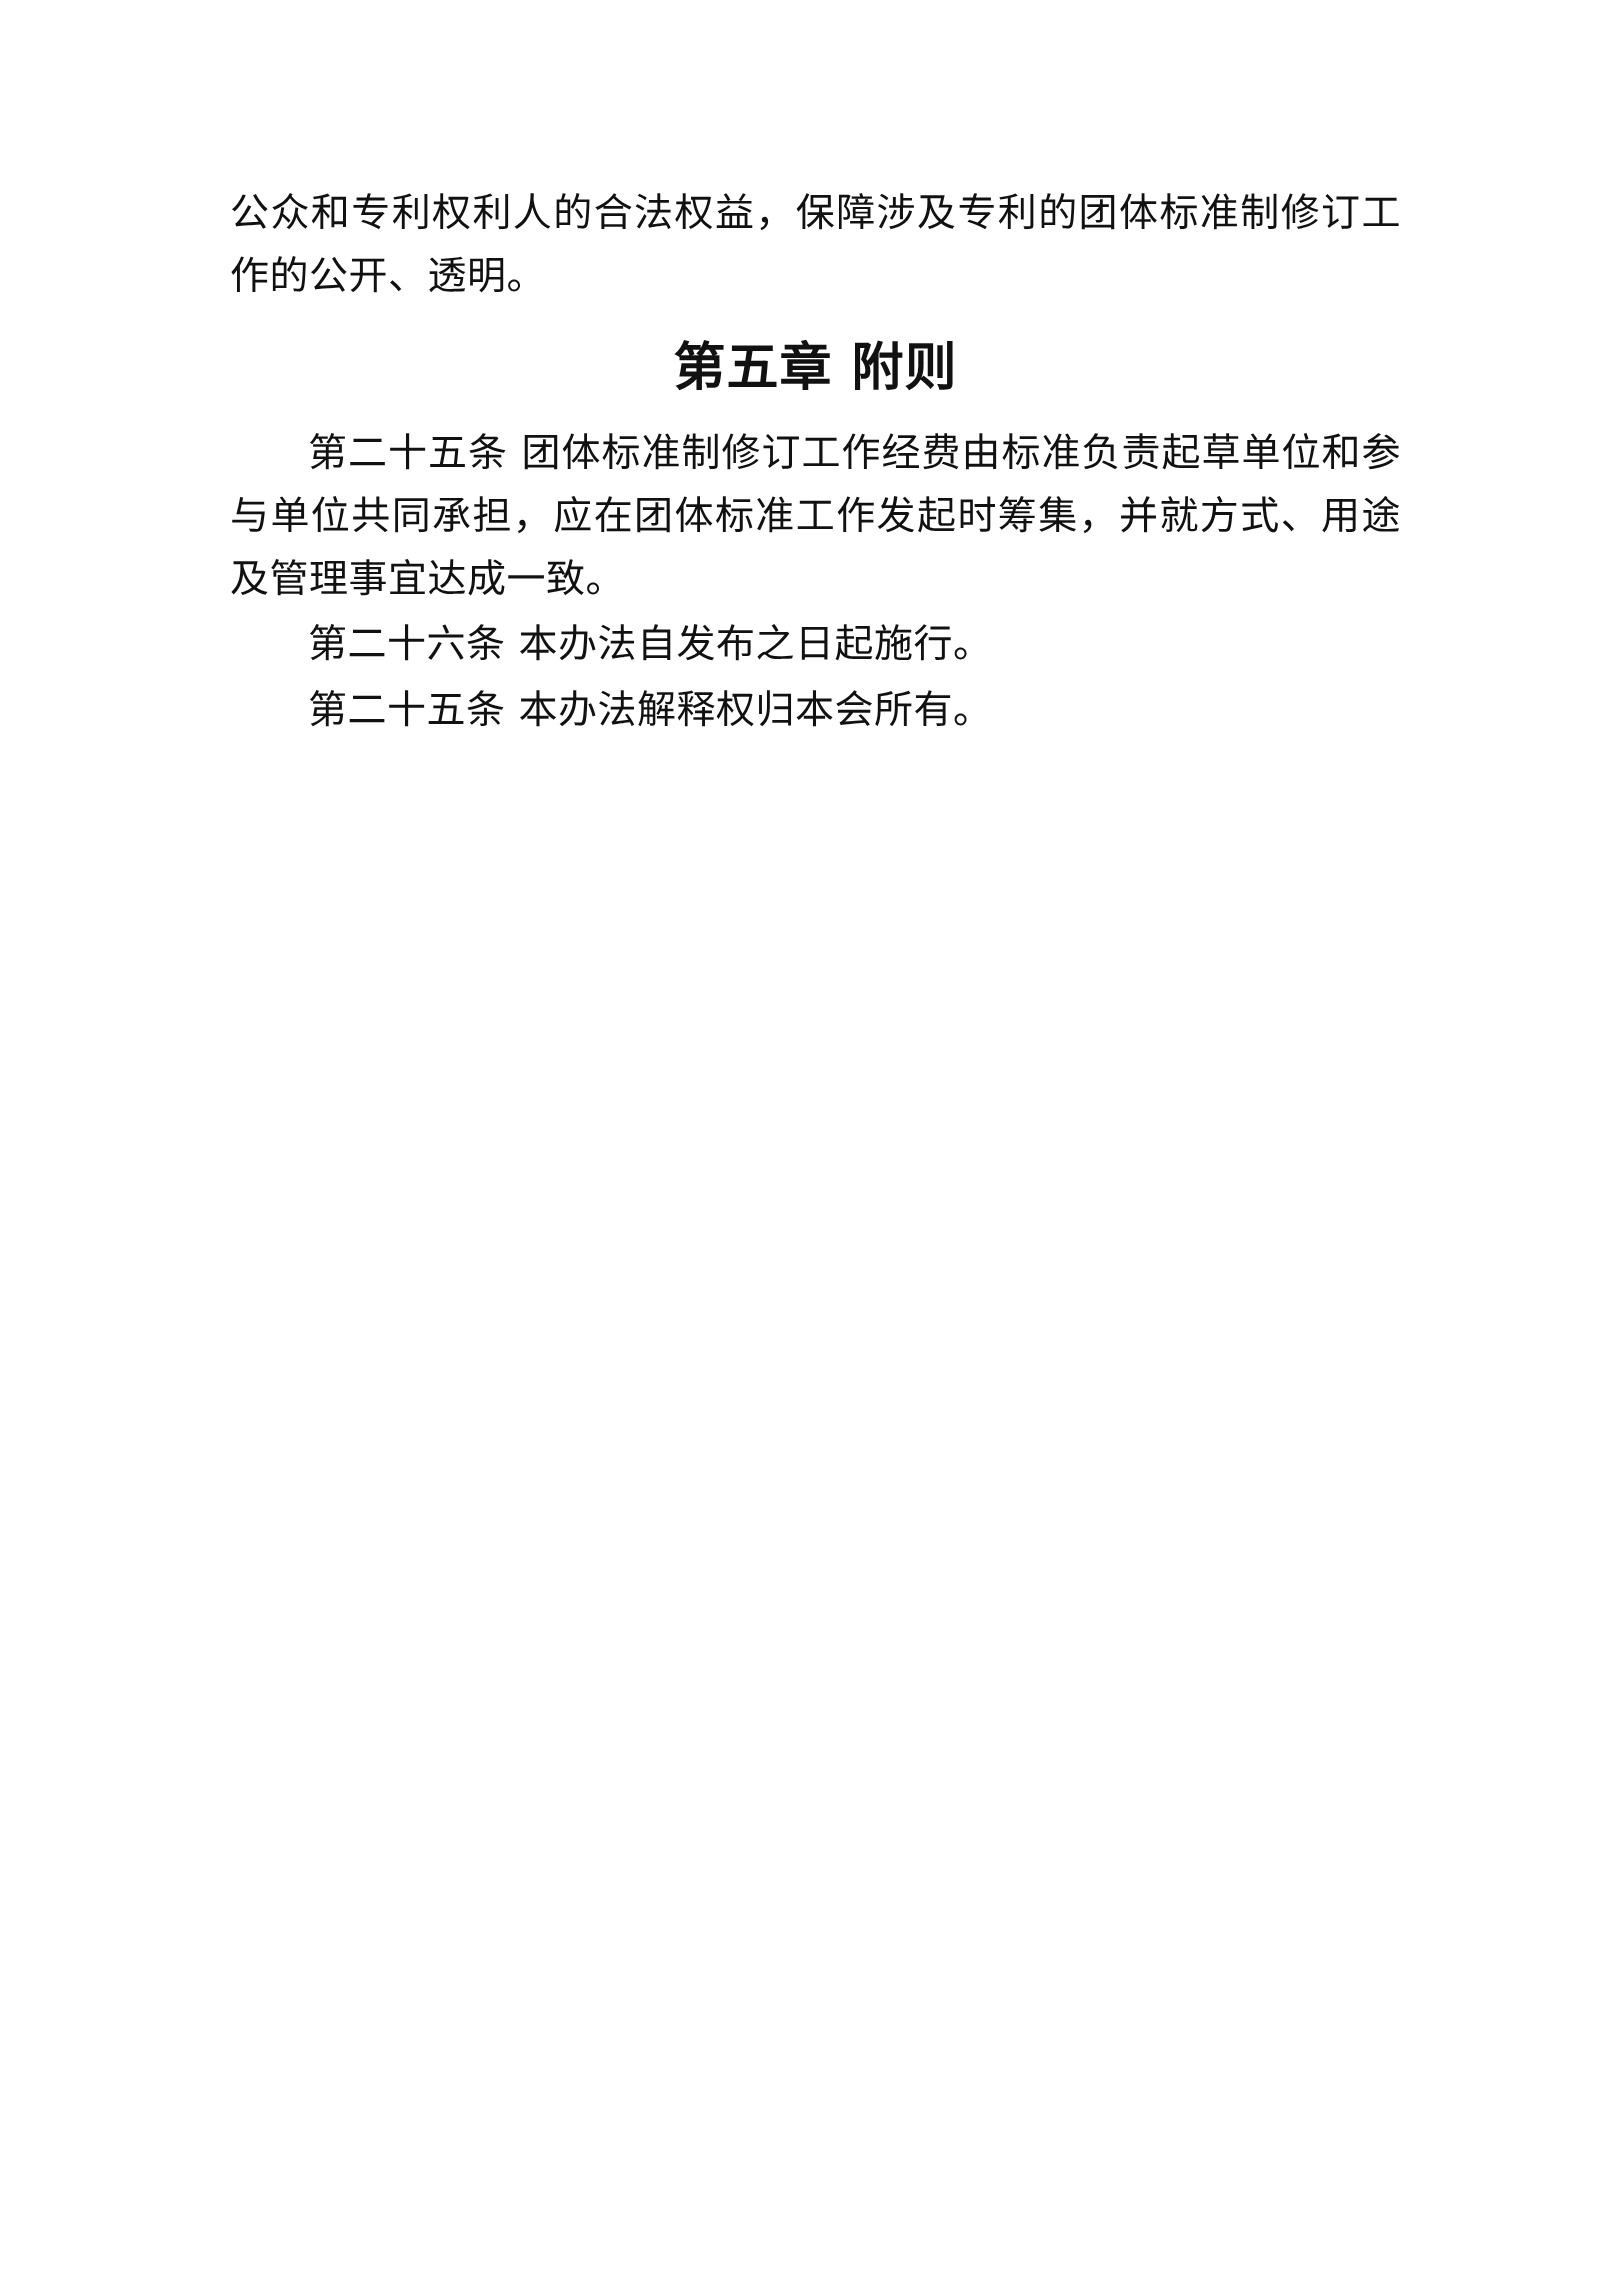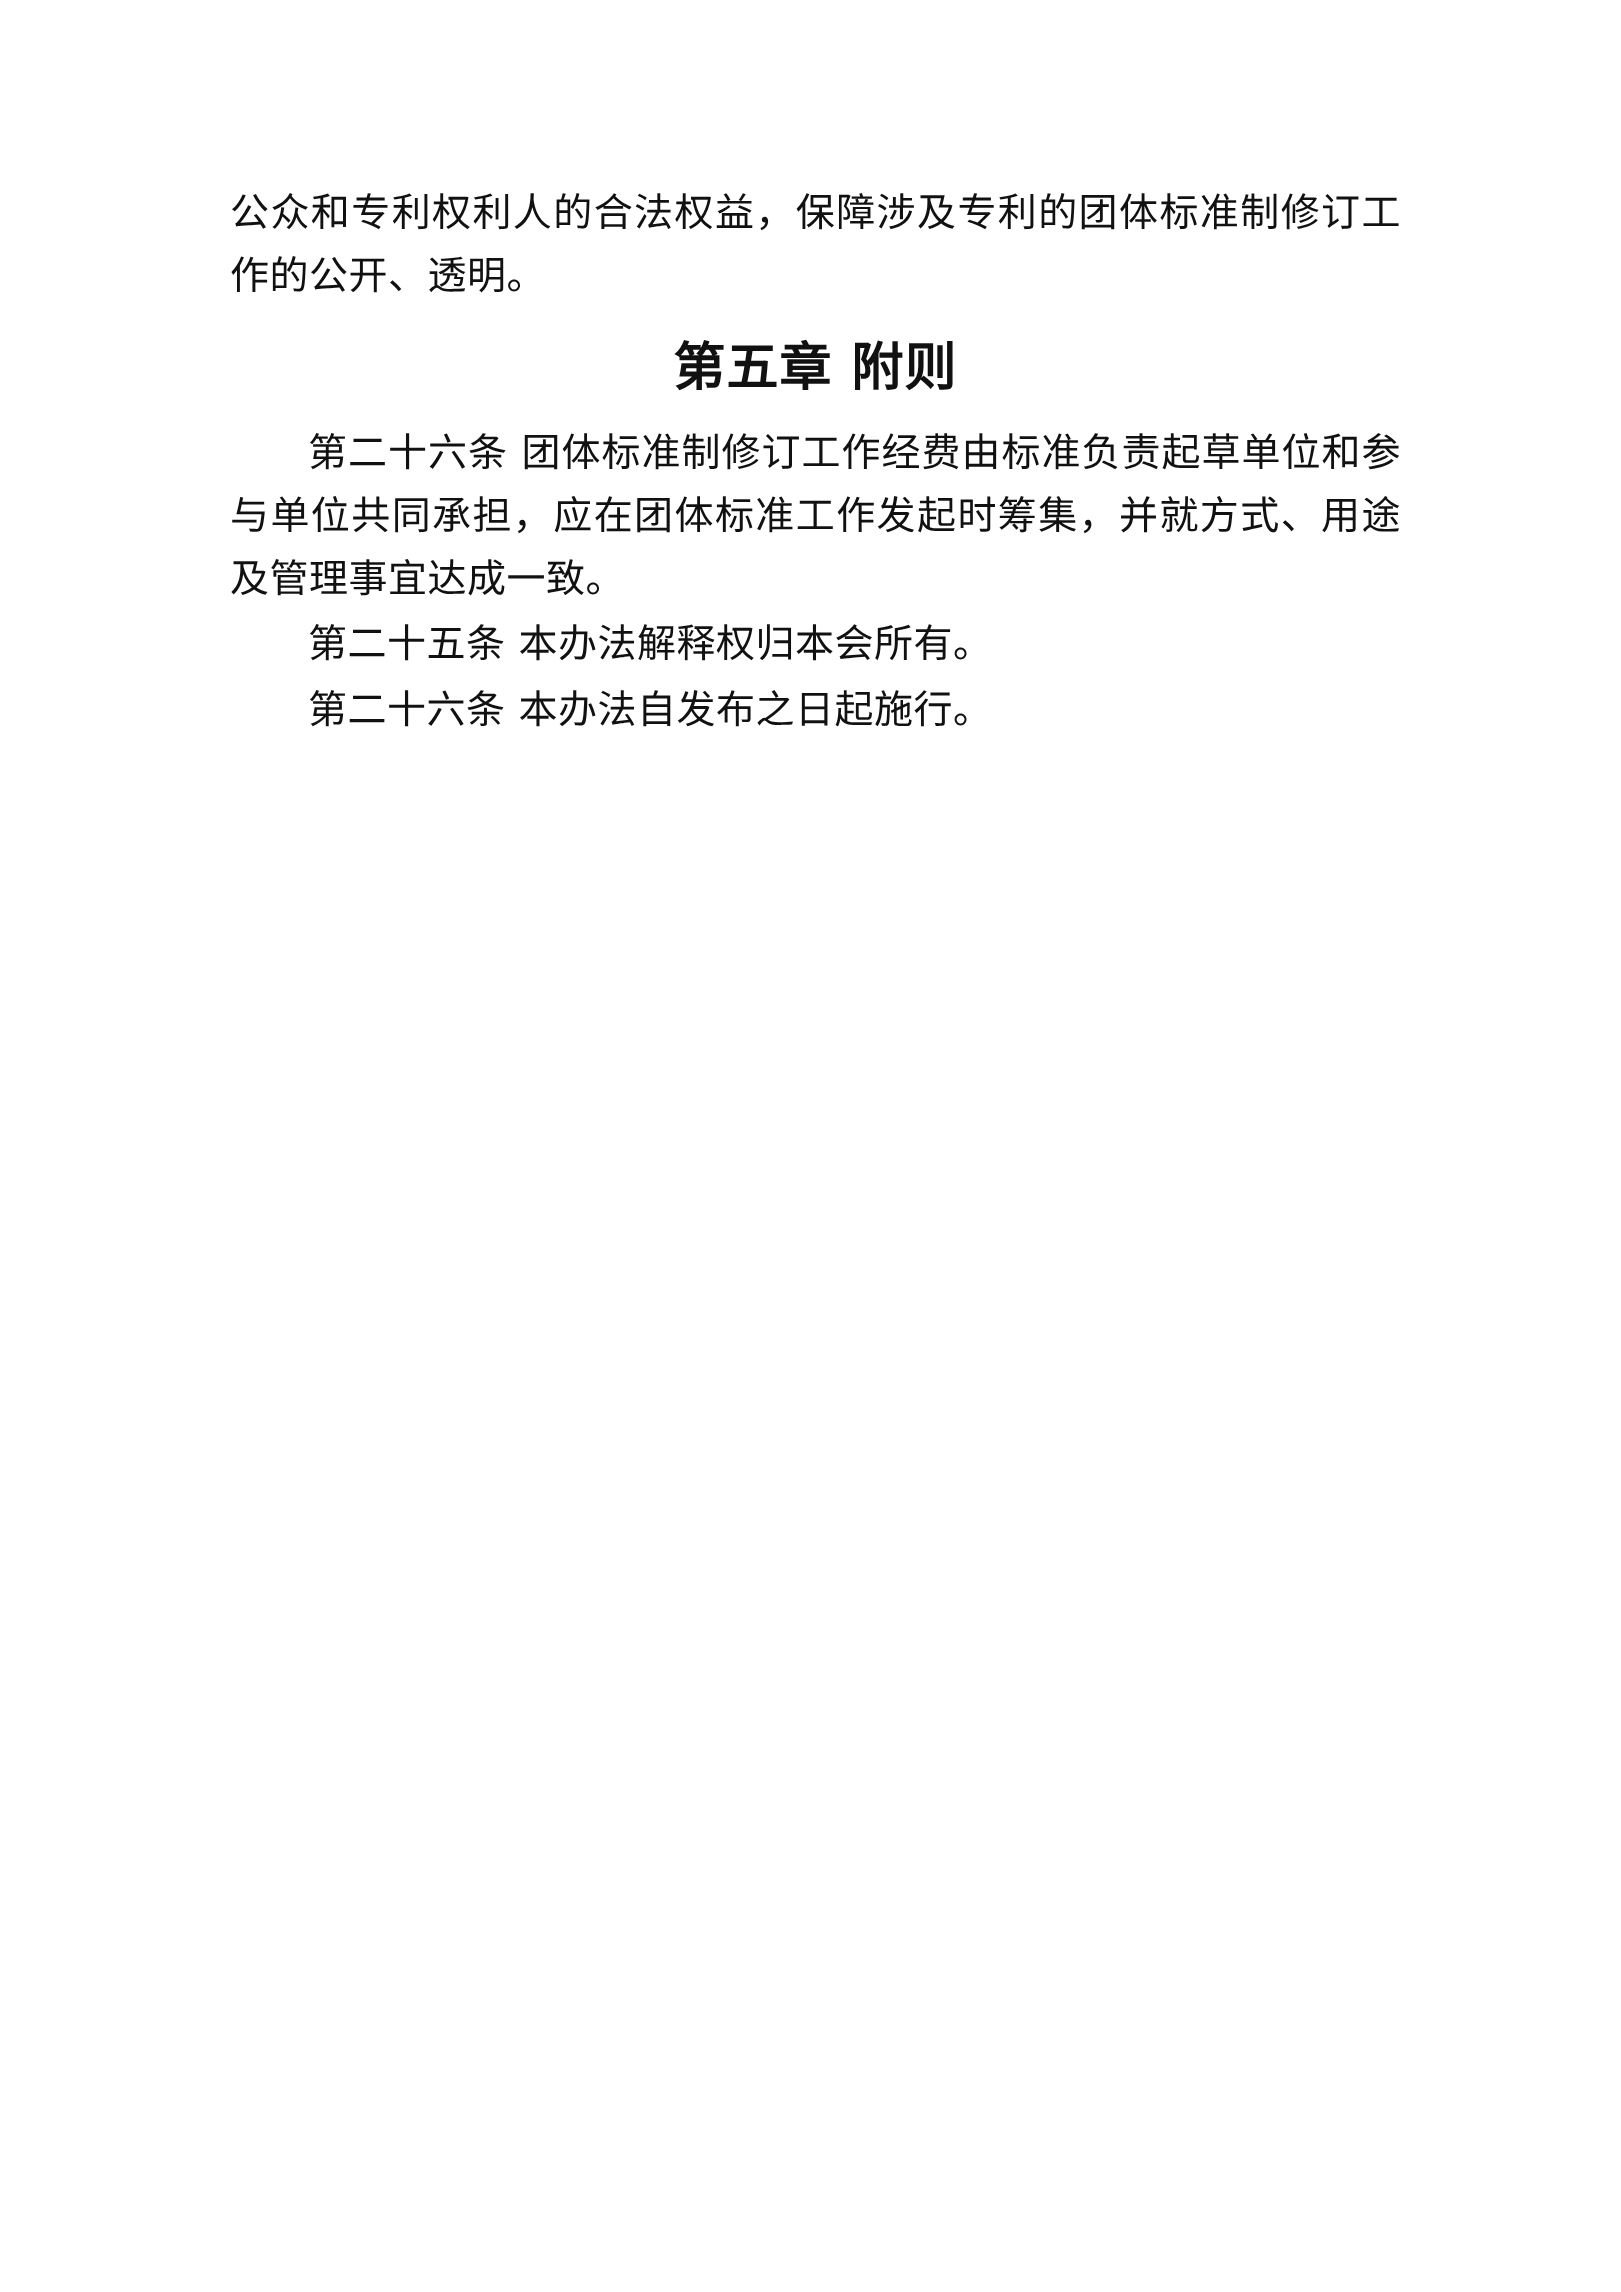--- a/index.html
+++ b/index.html
@@ -56,21 +56,21 @@
 </head>
 <body>
 
 <div class="page">
   <div class="doc-body">
 
     <p class="para-continued">公众和专利权利人的合法权益，保障涉及专利的团体标准制修订工作的公开、透明。</p>
 
     <div class="chapter-heading">第五章  附则</div>
 
-    <p class="para-indent article-para">第二十六条  团体标准制修订工作经费由标准负责起草单位和参与单位共同承担，应在团体标准工作发起时筹集，并就方式、用途及管理事宜达成一致。</p>
+    <p class="para-indent article-para">第二十五条  团体标准制修订工作经费由标准负责起草单位和参与单位共同承担，应在团体标准工作发起时筹集，并就方式、用途及管理事宜达成一致。</p>
+
+    <p class="para-indent article-para">第二十六条  本办法自发布之日起施行。</p>
 
     <p class="para-indent article-para">第二十五条  本办法解释权归本会所有。</p>
-
-    <p class="para-indent article-para">第二十六条  本办法自发布之日起施行。</p>
 
   </div>
 </div>
 
 
 </body></html>

